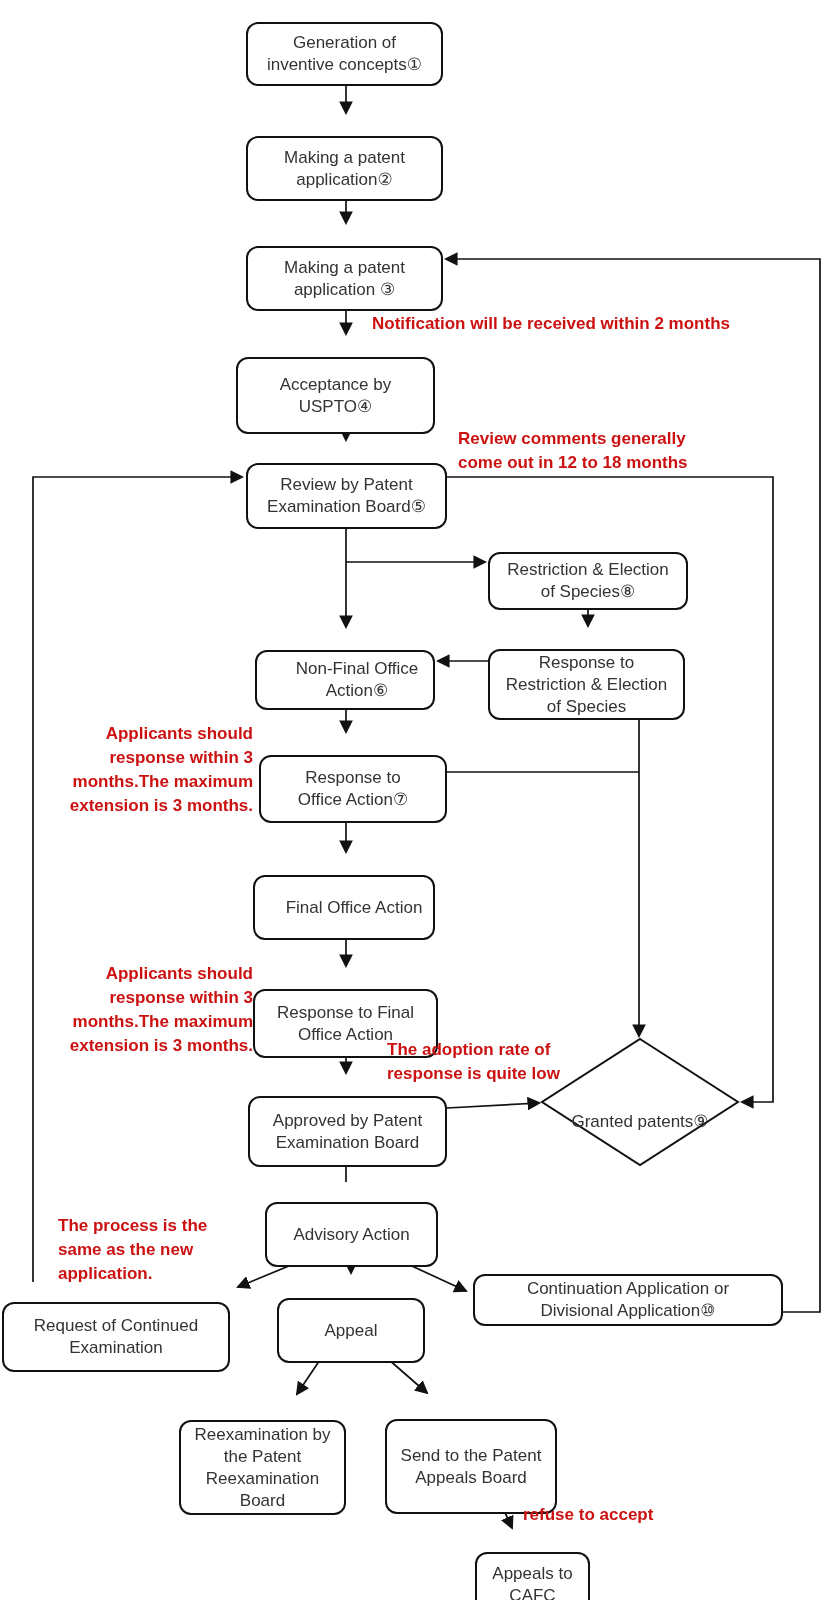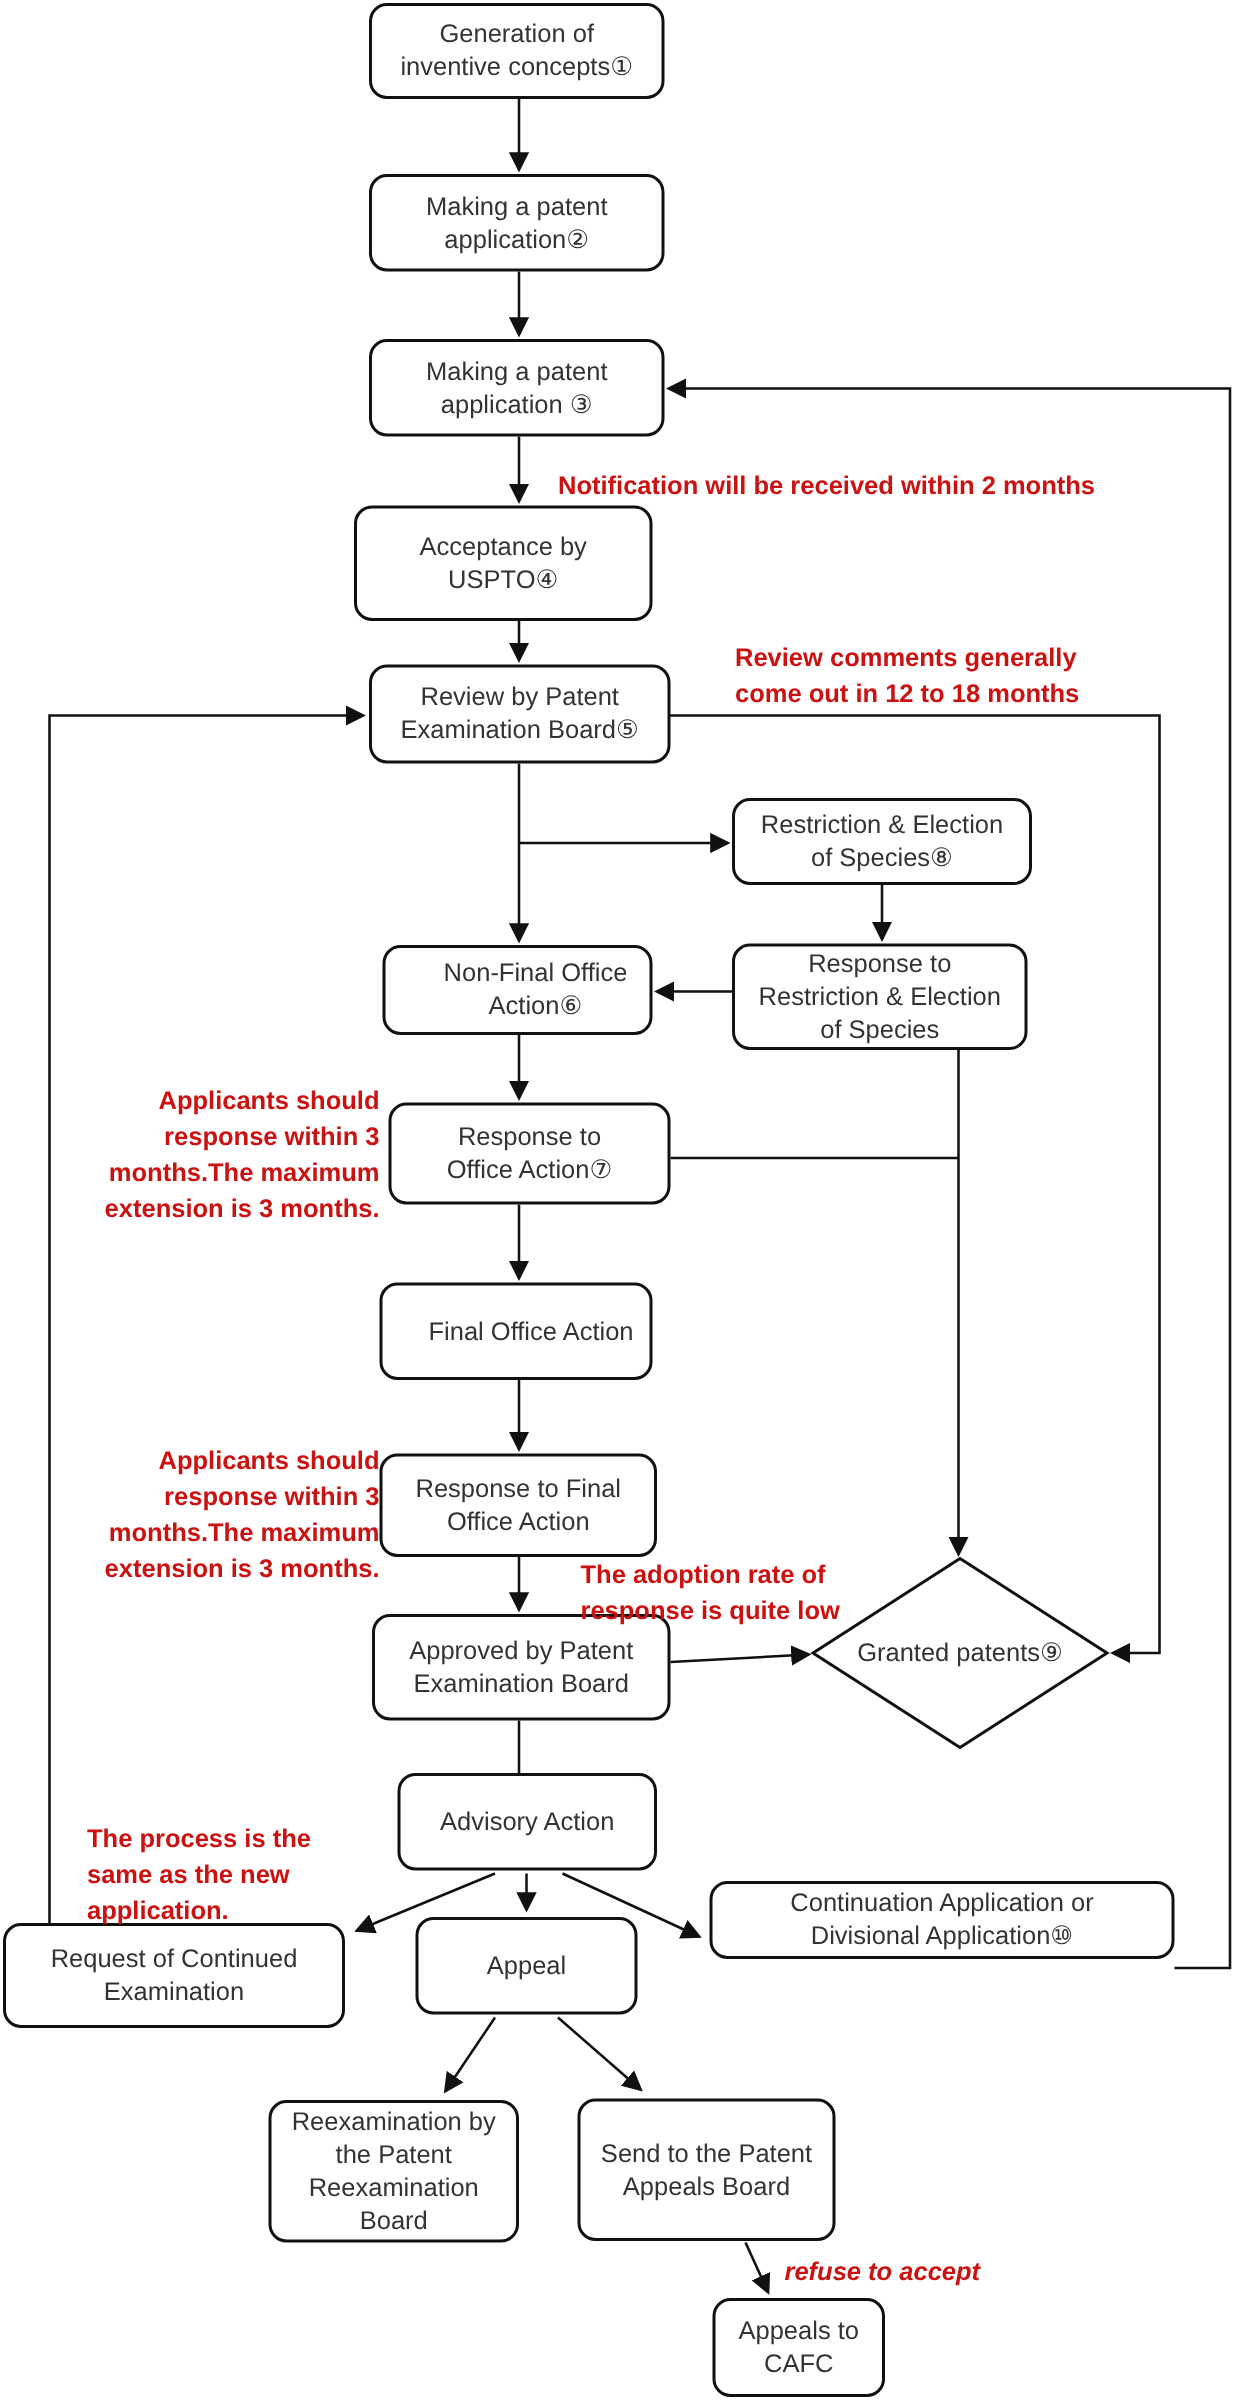--- a/index.html
+++ b/index.html
@@ -7,21 +7,21 @@
     position:relative;width:835px;height:1600px;background:#fff;
     font-family:"Liberation Sans",sans-serif;overflow:hidden;
   }
   #edge-layer{position:absolute;left:0;top:0;width:835px;height:1600px;display:block;}
   #node-layer,#annotation-layer{position:absolute;left:0;top:0;width:835px;height:1600px;pointer-events:none;}
   .node{
     position:absolute;box-sizing:border-box;
     border:2px solid var(--line,#111);border-radius:12px;background:#fff;
     display:flex;align-items:center;justify-content:center;
     text-align:center;color:var(--text,#333);
-    font-size:17px;line-height:22px;white-space:pre-line;
+    font-size:17px;line-height:22px;white-space:pre-line;margin-top:20px;
   }
   .node.diamond{border:none;background:transparent;border-radius:0;}
   .annotation{
     position:absolute;color:var(--red,#cc1111);
     font-weight:bold;font-size:17px;line-height:24px;white-space:pre-line;
   }
 </style>
 </head>
 <body>
 
@@ -95,30 +95,30 @@
 the Patent
 Reexamination
 Board</div>
       <div class="node" style="left: 385px; top: 1399px; width: 172px; height: 95px;">Send to the Patent
 Appeals Board</div>
       <div class="node" style="left: 475px; top: 1532px; width: 115px; height: 66px;">Appeals to
 CAFC</div>
     </div>
   <div id="annotation-layer">
       <div class="annotation" style="left: 372px; top: 312px; text-align: left;">Notification will be received within 2 months</div>
-      <div class="annotation" style="left: 458px; top: 427px; text-align: left; margin-left: 32px;">Review comments generally
+      <div class="annotation" style="left: 458px; top: 427px; text-align: left;">Review comments generally
 come out in 12 to 18 months</div>
       <div class="annotation" style="right: 582px; top: 722px; text-align: right;">Applicants should
 response within 3
 months.The maximum
 extension is 3 months.</div>
       <div class="annotation" style="right: 582px; top: 962px; text-align: right;">Applicants should
 response within 3
 months.The maximum
 extension is 3 months.</div>
       <div class="annotation" style="left: 387px; top: 1038px; text-align: left;">The adoption rate of
 response is quite low</div>
       <div class="annotation" style="left: 58px; top: 1214px; text-align: left;">The process is the
 same as the new
 application.</div>
-      <div class="annotation" style="left: 523px; top: 1503px; text-align: left; font-style: italic;">refuse to accept</div>
+      <div class="annotation" style="left: 523px; top: 1503px; text-align: left;">refuse to accept</div>
     </div>
 </div>
 
 </body></html>

